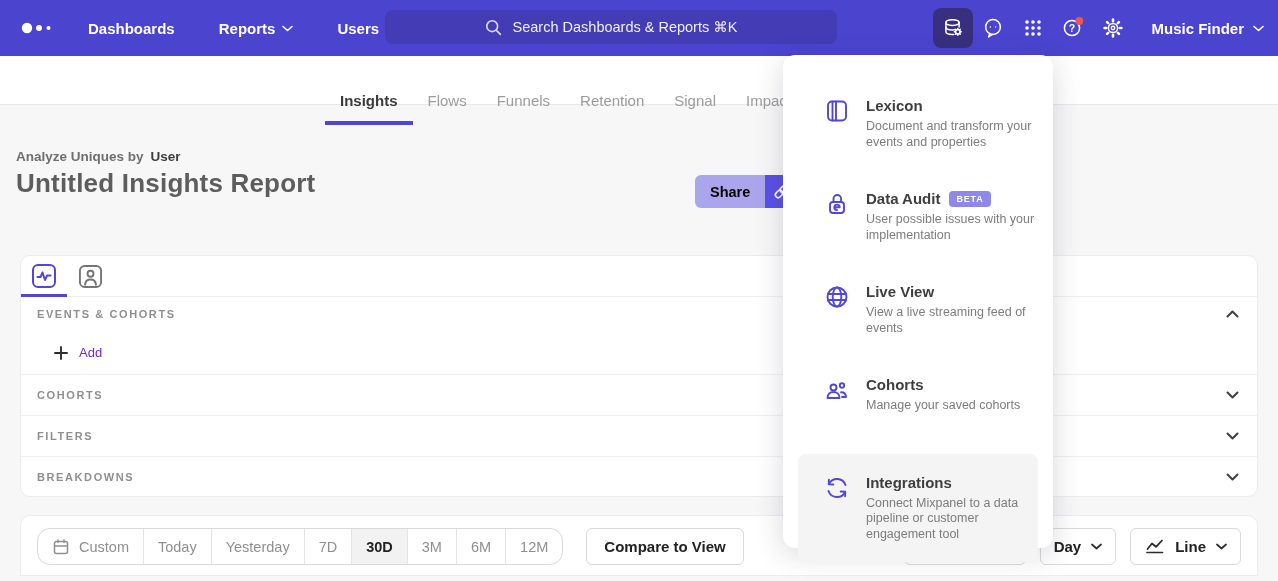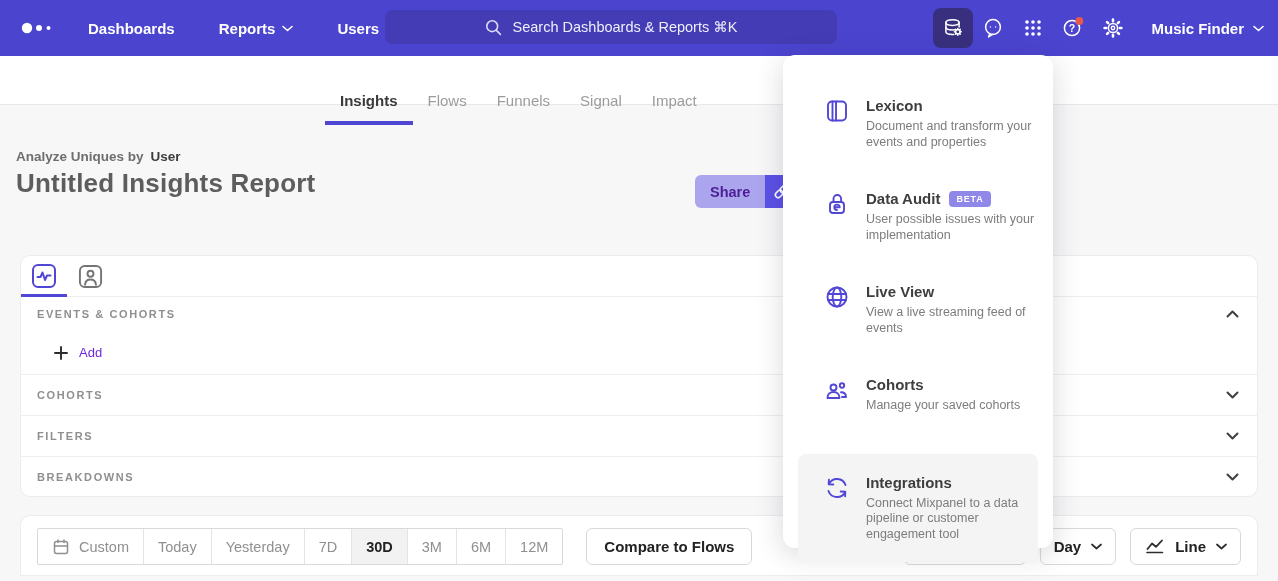--- a/index.html
+++ b/index.html
@@ -27,21 +27,21 @@
   .tab{position:relative;height:49px;display:flex;align-items:center;padding:0 15px;font-size:15px;color:#9c9c9c;cursor:pointer;margin-top:40px;}
   .tab.active{color:#3a3a3a;font-weight:700;}
   .tab.active::after{content:"";position:absolute;left:0;right:0;bottom:0;height:4px;background:#4f46d6;}
 
   
   .rheader{position:absolute;top:105px;left:0;right:0;height:150px;}
   .breadcrumb{position:absolute;left:16px;top:44px;font-size:13.5px;color:#6e6e6e;font-weight:600;}
   .breadcrumb .entity{color:#3c3c3c;margin-left:7px;}
   .report-title{position:absolute;left:16px;top:63px;font-size:26px;font-weight:700;color:#5d5d5d;letter-spacing:.2px;}
   .share{position:absolute;left:695px;top:70px;height:33px;display:flex;cursor:pointer;}
-  .share-main{background:#aba5ee;color:#4c1d95;font-size:14.5px;font-weight:600;display:flex;align-items:center;padding:0 15px;border-radius:6px 0 0 6px;}
+  .share-main{background:#aba5ee;color:#000000;font-size:14.5px;font-weight:600;display:flex;align-items:center;padding:0 15px;border-radius:6px 0 0 6px;}
   .share-link{background:#5b50e6;width:33px;display:flex;align-items:center;justify-content:center;border-radius:0 6px 6px 0;}
   .header-actions{position:absolute;right:24px;top:70px;height:33px;display:flex;align-items:center;}
   .new-btn{display:flex;align-items:center;gap:8px;color:#9d9d9d;font-size:15px;font-weight:600;margin-right:30px;cursor:pointer;}
   .open-btn{display:flex;align-items:center;gap:10px;color:#2e2e2e;font-size:15.5px;font-weight:600;margin-right:30px;cursor:pointer;}
   .chartadd-btn{margin-right:22px;cursor:pointer;}
   .more-btn{display:flex;gap:3px;align-items:center;cursor:pointer;padding:4px 2px;}
   .more-btn i{width:4.5px;height:4.5px;border-radius:50%;background:#2f2f2f;}
 
   
   .card{position:absolute;left:20px;right:20px;top:255px;height:242px;background:#fff;border-radius:10px;border:1px solid #ececec;z-index:1;}
@@ -51,21 +51,21 @@
   .sec-head{height:34px;display:flex;align-items:center;justify-content:space-between;padding:0 18px 0 16px;}
   .sec-label{font-size:11px;font-weight:700;letter-spacing:1.6px;color:#8f8f8f;}
   .sec-row{height:41px;display:flex;align-items:center;justify-content:space-between;padding:0 18px 0 16px;border-top:1px solid #efefef;cursor:pointer;}
   .add-row{height:43px;display:flex;align-items:center;gap:11px;padding-left:33px;cursor:pointer;}
   .add-label{font-size:13px;font-weight:400;color:#6d28d9;}
   .chev{cursor:pointer;}
 
   
   .bottombar{position:absolute;left:20px;right:20px;top:515px;height:61px;background:#fff;border-radius:10px 10px 0 0;border:1px solid #ececec;border-bottom:1px solid #ededed;display:flex;align-items:flex-start;justify-content:space-between;padding:12px 16px 0 16px;z-index:1;}
   .left-controls{display:flex;align-items:center;}
-  .seg{display:flex;border:1px solid #d9d9d9;border-radius:2px;height:37px;align-items:stretch;overflow:hidden;background:#fff;}
+  .seg{display:flex;border:1px solid #d9d9d9;border-radius:13px;height:37px;align-items:stretch;overflow:hidden;background:#fff;}
   .seg-item{display:flex;align-items:center;gap:9px;padding:0 14px;font-size:14.5px;color:#8f8f8f;border-right:1px solid #e4e4e4;cursor:pointer;white-space:nowrap;}
   .seg-item:last-child{border-right:none;}
   .seg-item.active{background:#f2f2f2;color:#222;font-weight:700;}
   .compare-btn{margin-left:23px;height:37px;border:1px solid #d9d9d9;border-radius:6px;padding:0 17px;font-size:15px;color:#222;font-weight:600;display:flex;align-items:center;background:#fff;cursor:pointer;white-space:nowrap;}
   .right-controls{display:flex;align-items:center;gap:14px;}
   .ctl{height:37px;border:1px solid #d9d9d9;border-radius:6px;display:flex;align-items:center;gap:10px;padding:0 13px;font-size:15px;color:#222;font-weight:600;background:#fff;cursor:pointer;white-space:nowrap;}
 
   
   .panel{position:absolute;left:783px;top:55px;width:270px;height:493px;background:#fff;border-radius:12px;box-shadow:0 6px 28px rgba(40,40,60,.18);padding-top:22px;z-index:50;}
   .panel-item{display:flex;padding:20px 10px 20px 41px;cursor:pointer;}
@@ -171,20 +171,23 @@
   <div class="tab active">
       <span>Insights</span>
     </div>
   <div class="tab">
       <span>Flows</span>
     </div>
   <div class="tab">
       <span>Funnels</span>
     </div>
   <div class="tab">
+      <span>Retention</span>
+    </div>
+  <div class="tab">
       <span>Signal</span>
     </div>
   <div class="tab">
       <span>Impact</span>
     </div>
 </div>
 
 <div class="rheader">
   <div class="breadcrumb">
     <span>Analyze Uniques by</span><span class="entity">User</span>
@@ -284,21 +287,21 @@
           <span>3M</span>
         </div>
       <div class="seg-item">
           <span>6M</span>
         </div>
       <div class="seg-item">
           <span>12M</span>
         </div>
     </div>
     <div class="compare-btn">
-        <span>Compare to Flows</span>
+        <span>Compare to View</span>
       </div>
   </div>
 
   <div class="right-controls">
     <div class="ctl">
       <svg width="18" height="18" viewBox="0 0 18 18" fill="none" stroke="#2c2c2c" stroke-width="1.8" stroke-linecap="round" stroke-linejoin="round">
           <path d="M4.5 3.5 V14 H15"></path>
         </svg>
       <span>Linear</span>
       <svg width="11" height="7" viewBox="0 0 11 7">

